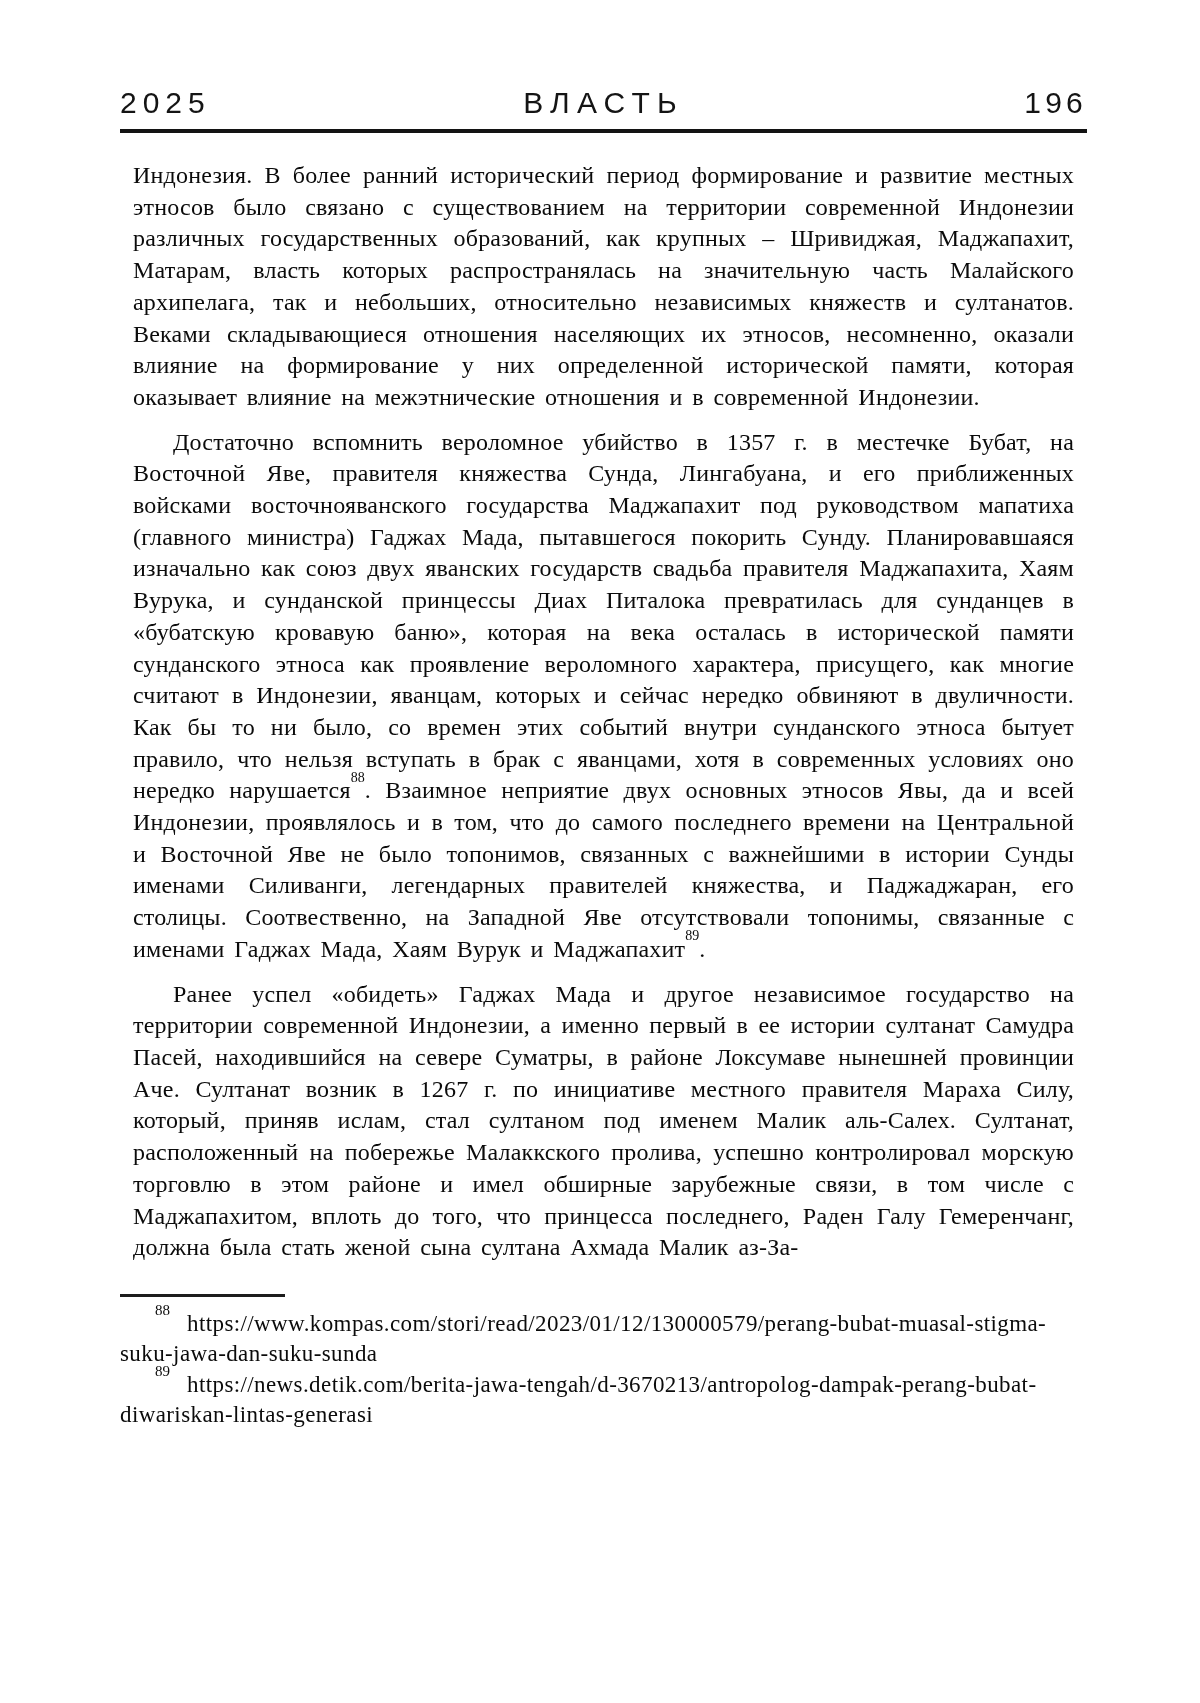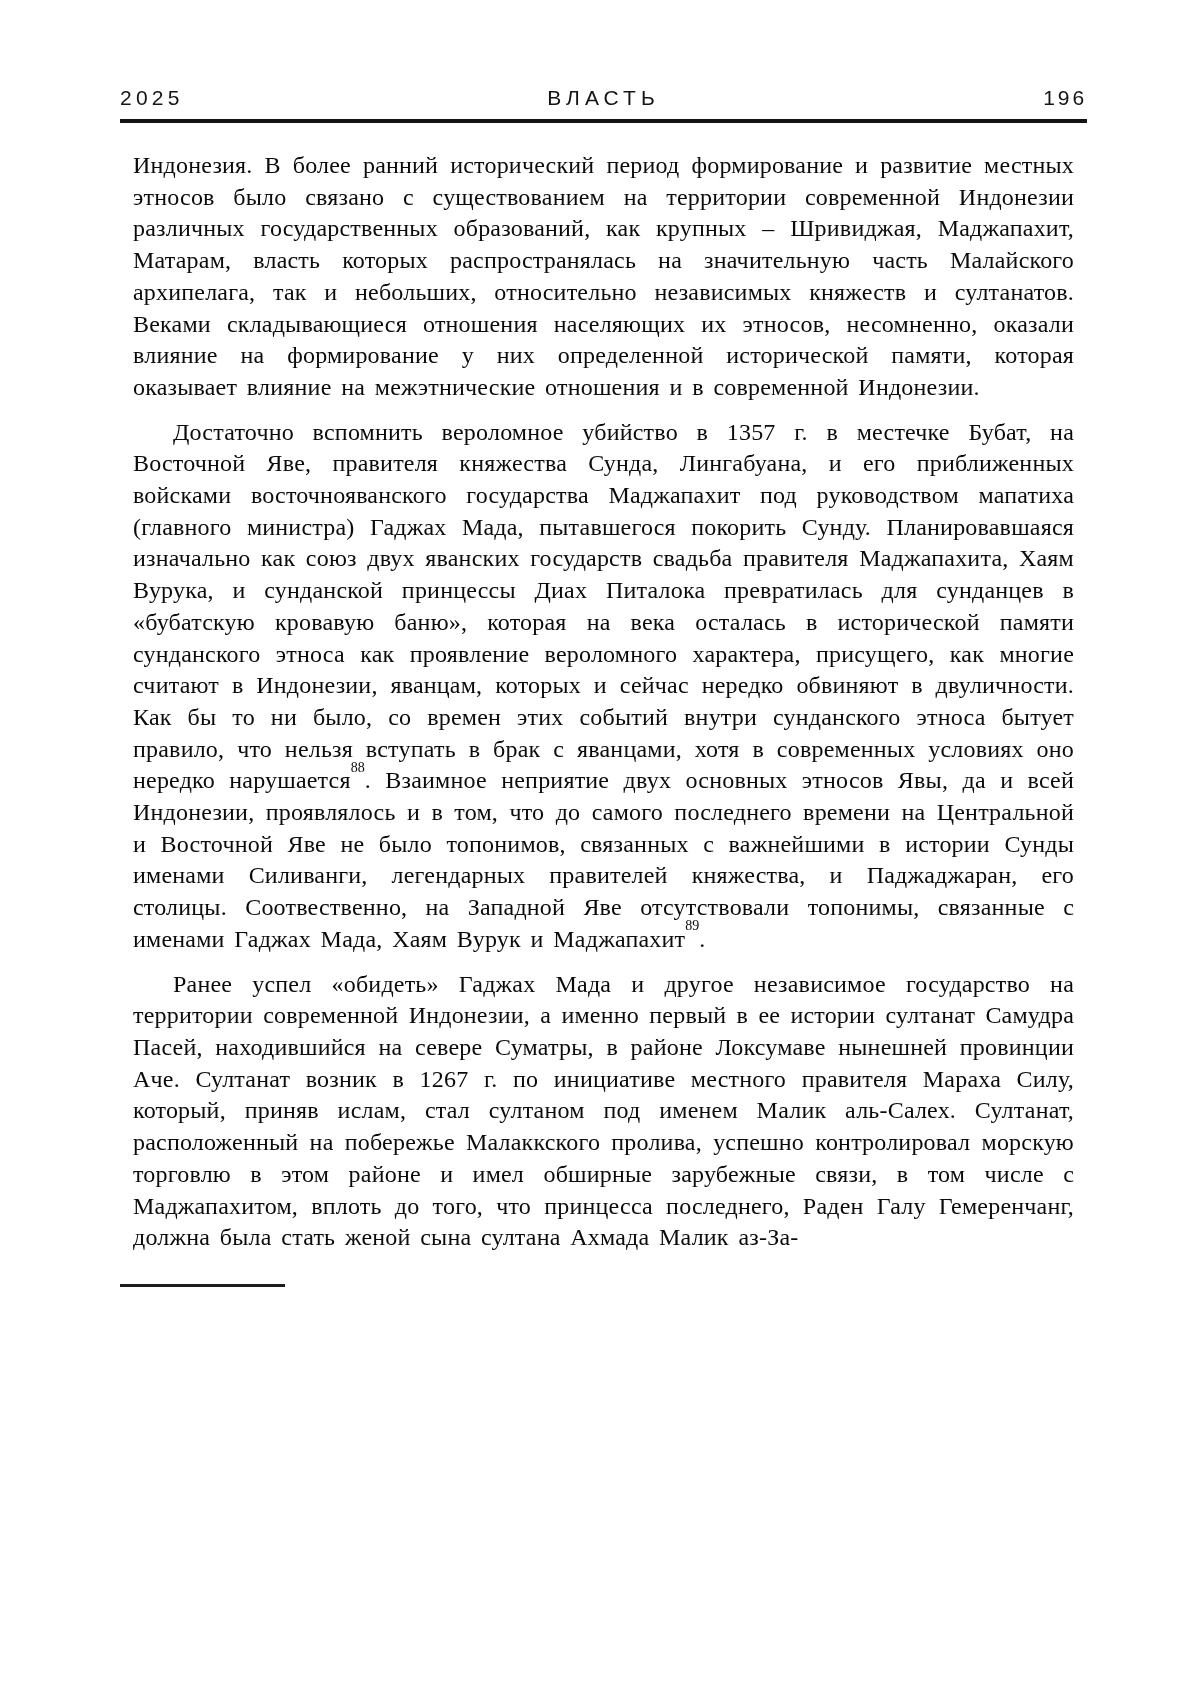--- a/index.html
+++ b/index.html
@@ -18,21 +18,21 @@
     overflow: hidden;
     font-family: "Liberation Serif", serif;
   }
   
   .page-header {
     display: flex;
     align-items: flex-end;
     border-bottom: 4px solid #131313;
     padding-bottom: 9px;
     font-family: "Liberation Sans", sans-serif;
-    font-size: 21px;
+    font-size: 30px;
     color: #141414;
   }
   .hdr-year {
     flex: 1;
     text-align: left;
     letter-spacing: 0.20em;
   }
   .hdr-title {
     flex: 0 0 auto;
     text-align: center;
@@ -104,15 +104,17 @@
   </header>
 
   <main class="article">
     <p class="para"><span>Индонезия. В более ранний исторический период формирование и развитие местных этносов было связано с существованием на территории современной Индонезии различных государственных образований, как крупных – Шривиджая, Маджапахит, Матарам, власть которых распространялась на значительную часть Малайского архипелага, так и небольших, относительно независимых княжеств и султанатов. Веками складывающиеся отношения населяющих их этносов, несомненно, оказали влияние на формирование у них определенной исторической памяти, которая оказывает влияние на межэтнические отношения и в современной Индонезии.</span></p>
     <p class="para indent"><span>Достаточно вспомнить вероломное убийство в 1357 г. в местечке Бубат, на Восточной Яве, правителя княжества Сунда, Лингабуана, и его приближенных войсками восточнояванского государства Маджапахит под руководством мапатиха (главного министра) Гаджах Мада, пытавшегося покорить Сунду. Планировавшаяся изначально как союз двух яванских государств свадьба правителя Маджапахита, Хаям Вурука, и сунданской принцессы Диах Питалока превратилась для сунданцев в «бубатскую кровавую баню», которая на века осталась в исторической памяти сунданского этноса как проявление вероломного характера, присущего, как многие считают в Индонезии, яванцам, которых и сейчас нередко обвиняют в двуличности. Как бы то ни было, со времен этих событий внутри сунданского этноса бытует правило, что нельзя вступать в брак с яванцами, хотя в современных условиях оно нередко нарушается</span><sup class="fnref">88</sup><span>. Взаимное неприятие двух основных этносов Явы, да и всей Индонезии, проявлялось и в том, что до самого последнего времени на Центральной и Восточной Яве не было топонимов, связанных с важнейшими в истории Сунды именами Силиванги, легендарных правителей княжества, и Паджаджаран, его столицы. Соотвественно, на Западной Яве отсутствовали топонимы, связанные с именами Гаджах Мада, Хаям Вурук и Маджапахит</span><sup class="fnref">89</sup><span>.</span></p>
     <p class="para indent"><span>Ранее успел «обидеть» Гаджах Мада и другое независимое государство на территории современной Индонезии, а именно первый в ее истории султанат Самудра Пасей, находившийся на севере Суматры, в районе Локсумаве нынешней провинции Аче. Султанат возник в 1267 г. по инициативе местного правителя Мараха Силу, который, приняв ислам, стал султаном под именем Малик аль-Салех. Султанат, расположенный на побережье Малаккского пролива, успешно контролировал морскую торговлю в этом районе и имел обширные зарубежные связи, в том числе с Маджапахитом, вплоть до того, что принцесса последнего, Раден Галу Гемеренчанг, должна была стать женой сына султана Ахмада Малик аз-За-</span></p>
   </main>
 
   <footer class="footnotes">
     <div class="fn-rule"></div>
+    <p class="footnote"><sup class="fn-num">88</sup><span class="fn-text">https://www.kompas.com/stori/read/2023/01/12/130000579/perang-bubat-muasal-stigma-suku-jawa-dan-suku-sunda</span></p>
+    <p class="footnote"><sup class="fn-num">89</sup><span class="fn-text">https://news.detik.com/berita-jawa-tengah/d-3670213/antropolog-dampak-perang-bubat-diwariskan-lintas-generasi</span></p>
   </footer>
 
 </div>
 
 </body></html>

